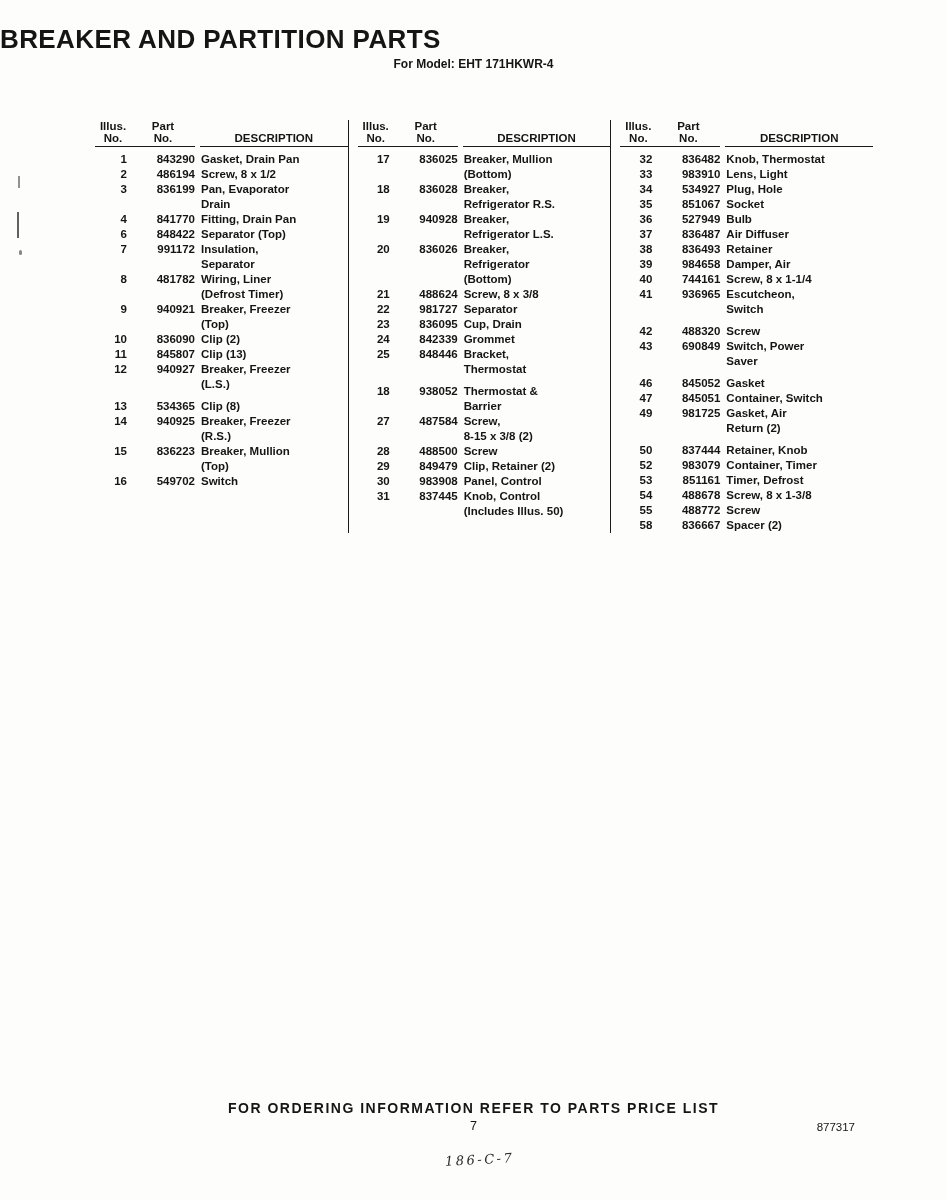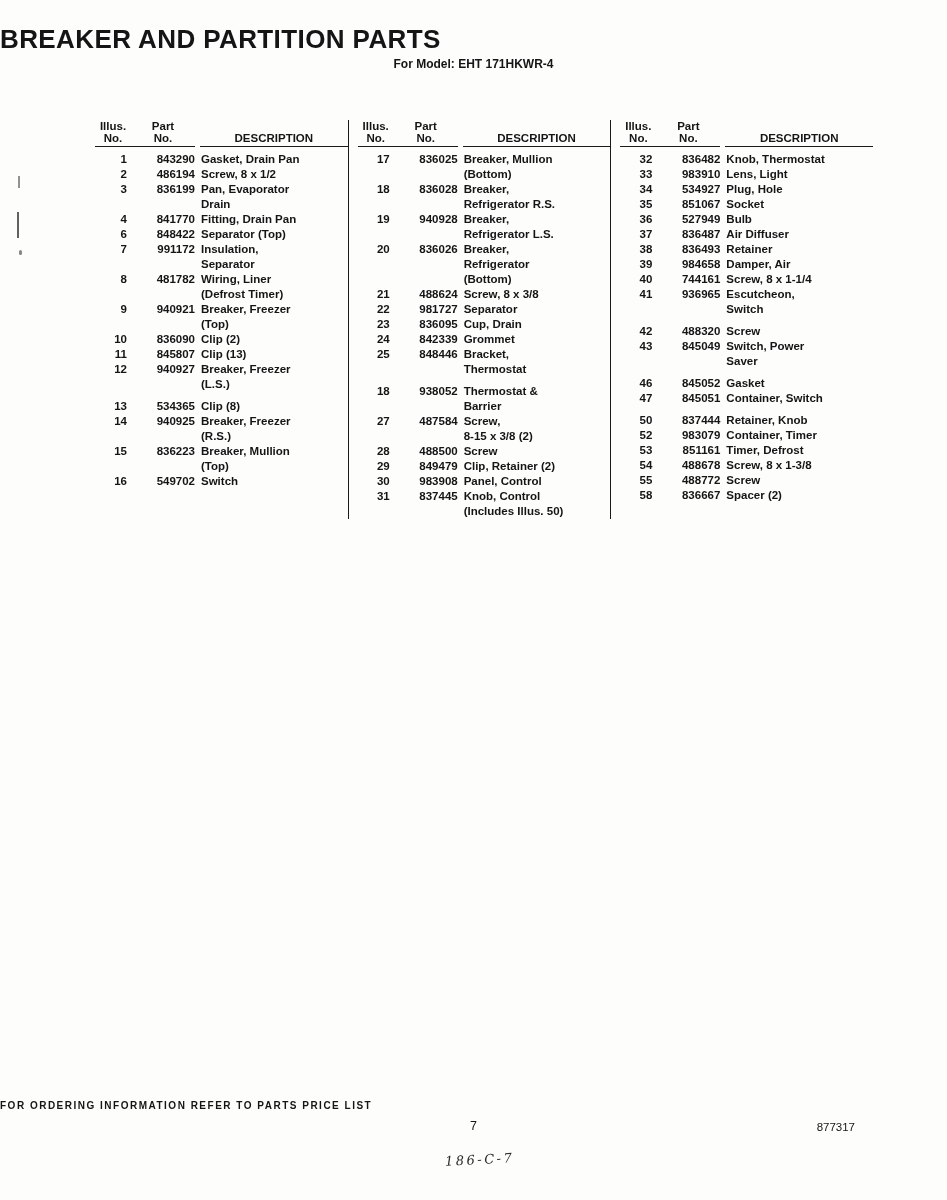--- a/index.html
+++ b/index.html
@@ -35,21 +35,21 @@
     padding-bottom: 2px; margin-left: 5px;
   }
   .rows { margin-top: 5px; }
   .row { display: flex; font-size: 11.5px; font-weight: bold; line-height: 15px; }
   .row.gap { margin-top: 7px; }
   .c-illus { width: 32px; text-align: right; padding-right: 4px; flex-shrink: 0; }
   .c-part  { width: 64px; text-align: right; flex-shrink: 0; }
   .c-desc  { flex: 1; padding-left: 6px; white-space: pre-line; }
   .footer-ordering {
     position: absolute; top: 1100px; left: 0; width: 100%;
-    font-size: 10px; font-weight: bold; letter-spacing: 1.5px;
+    text-align: center; font-size: 14px; font-weight: bold; letter-spacing: 1.5px;
   }
   .footer-page {
     position: absolute; top: 1119px; left: 0; width: 100%;
     text-align: center; font-size: 12.5px;
   }
   .footer-doc { position: absolute; top: 1121px; right: 92px; font-size: 11.5px; }
   .footer-hand {
     position: absolute; top: 1152px; left: 445px;
     font-size: 13px; font-style: italic; letter-spacing: 2.5px;
     font-family: "DejaVu Serif", serif;
@@ -342,34 +342,40 @@
             <span class="c-desc">Escutcheon,
 Switch</span>
           </div>
           <div class="row gap">
             <span class="c-illus">42</span>
             <span class="c-part">488320</span>
             <span class="c-desc">Screw</span>
           </div>
           <div class="row">
             <span class="c-illus">43</span>
-            <span class="c-part">845049</span>
+            <span class="c-part">690849</span>
             <span class="c-desc">Switch, Power
 Saver</span>
           </div>
           <div class="row gap">
             <span class="c-illus">46</span>
             <span class="c-part">845052</span>
             <span class="c-desc">Gasket</span>
           </div>
           <div class="row">
             <span class="c-illus">47</span>
             <span class="c-part">845051</span>
             <span class="c-desc">Container, Switch</span>
           </div>
+          <div class="row">
+            <span class="c-illus">49</span>
+            <span class="c-part">981725</span>
+            <span class="c-desc">Gasket, Air
+Return (2)</span>
+          </div>
           <div class="row gap">
             <span class="c-illus">50</span>
             <span class="c-part">837444</span>
             <span class="c-desc">Retainer, Knob</span>
           </div>
           <div class="row">
             <span class="c-illus">52</span>
             <span class="c-part">983079</span>
             <span class="c-desc">Container, Timer</span>
           </div>

